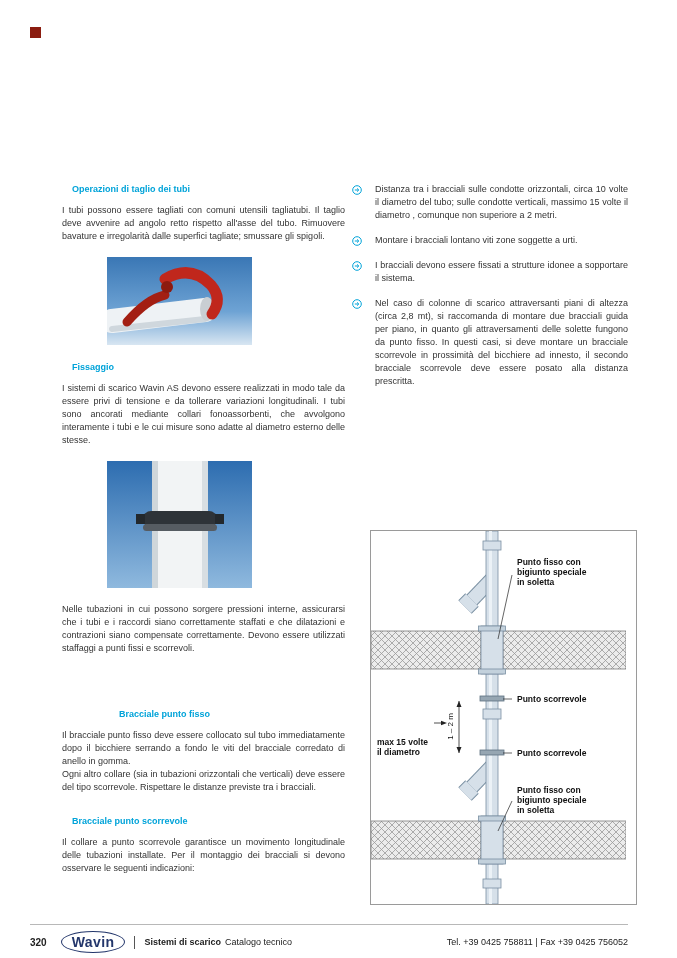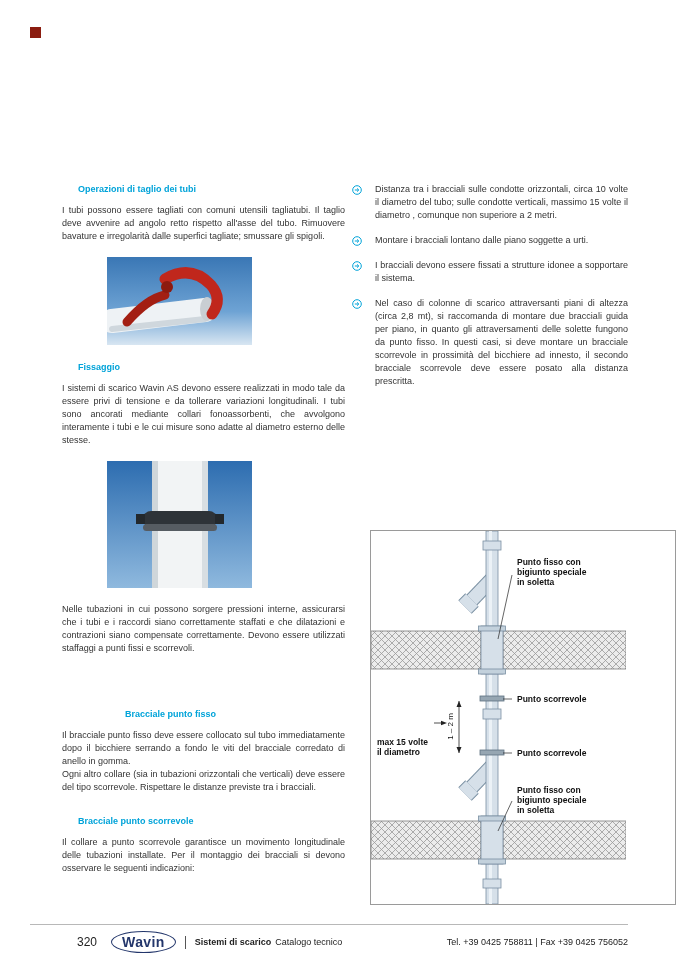--- a/index.html
+++ b/index.html
@@ -5,50 +5,50 @@
   * { margin:0; padding:0; box-sizing:border-box; }
   html,body { background:#ffffff; }
   body { font-family:"Liberation Sans", sans-serif; }
   .page { position:relative; width:677px; height:958px; background:#fff; overflow:hidden; color:#333; }
 
   .corner-mark { position:absolute; left:30px; top:27px; width:11px; height:11px; background:#8b1d10; }
 
   .col-left  { position:absolute; left:62px;  top:183px; width:283px; }
   .col-right { position:absolute; left:352px; top:183px; width:276px; }
 
-  .heading { color:#00a3d9; font-size:9px; font-weight:bold; line-height:12px; margin:0 0 9px 16px; }
+  .heading { color:#00a3d9; font-size:9px; font-weight:bold; line-height:12px; margin:0 0 9px 10px; }
   .body { font-size:9px; line-height:13px; text-align:justify; color:#333; }
   .prelines { white-space:pre-line; }
   .mb14 { margin-bottom:14px; }
   .mt53 { margin-top:53px;padding-left:47px; }
   .mt21 { margin-top:21px; }
 
   .photo { width:145px; margin-left:45px; }
   .photo svg { display:block; width:100%; height:100%; }
   .photo1 { height:88px;  margin-bottom:16px; }
   .photo2 { height:127px; margin-bottom:15px; }
 
   .bullet { display:flex; gap:13px; margin-bottom:12px; }
   .bullet .bicon { flex:0 0 auto; margin-top:2px; }
   .bullet p { flex:1; }
 
-  .diagram { position:absolute; left:370px; top:530px; width:306px; height:375px; border:1px solid #9a9a9a; background:#fff; }
+  .diagram { position:absolute; left:370px; top:530px; width:267px; height:375px; border:1px solid #9a9a9a; background:#fff; }
   .diagram > svg { position:absolute; left:0; top:0; }
   .dlabel { position:absolute; font-size:8.5px; font-weight:bold; line-height:10px; color:#111; white-space:pre-line; }
   .lbl-fixed-top    { left:146px; top:26px;  width:98px; }
   .lbl-sliding-1    { left:146px; top:163px; width:98px; }
   .lbl-sliding-2    { left:146px; top:217px; width:98px; }
   .lbl-fixed-bottom { left:146px; top:254px; width:98px; }
   .lbl-max          { left:6px;   top:186px; width:60px;margin-top:20px; }
   .dim-label { position:absolute; left:59px; top:191px; width:40px; text-align:center;
                font-size:8px; color:#111; transform:rotate(-90deg); white-space:nowrap; }
 
   .footer { position:absolute; left:30px; top:924px; width:598px; border-top:1px solid #b8b8b8;
             padding-top:6px; display:flex; align-items:center; font-size:9px; color:#222; }
-  .page-num { font-weight:normal; font-size:12px; margin-right:14px;margin-left:47px; }
+  .page-num { font-weight:bold; font-size:10px; margin-right:14px; }
   .logo { display:inline-block; border:1.5px solid #23366b; border-radius:50%; padding:2px 10px;
           font-weight:bold; font-size:14px; color:#23366b; letter-spacing:0.4px; }
   .fdiv { width:1px; height:13px; background:#555; margin:0 9px; }
   .doc-title-bold { font-weight:bold; margin-right:4px; }
   .contact { margin-left:auto; }
 </style>
 </head>
 <body>
 
 <div class="page">
@@ -118,21 +118,21 @@
         <path d="M2.8 5 H6.4 M5.1 3.4 L6.8 5 L5.1 6.6" stroke="#00a3d9" stroke-width="1" fill="none"></path>
       </svg>
       <p class="body">Distanza tra i bracciali sulle condotte orizzontali, circa 10 volte il diametro del tubo; sulle condotte verticali, massimo 15 volte il diametro , comunque non superiore a 2 metri.</p>
     </div>
 
     <div class="bullet">
       <svg class="bicon" width="10" height="10" viewBox="0 0 10 10">
         <circle cx="5" cy="5" r="4.3" fill="none" stroke="#00a3d9" stroke-width="1"></circle>
         <path d="M2.8 5 H6.4 M5.1 3.4 L6.8 5 L5.1 6.6" stroke="#00a3d9" stroke-width="1" fill="none"></path>
       </svg>
-      <p class="body">Montare i bracciali lontano dalle piano soggette a urti.</p>
+      <p class="body">Montare i bracciali lontano viti zone soggette a urti.</p>
     </div>
 
     <div class="bullet">
       <svg class="bicon" width="10" height="10" viewBox="0 0 10 10">
         <circle cx="5" cy="5" r="4.3" fill="none" stroke="#00a3d9" stroke-width="1"></circle>
         <path d="M2.8 5 H6.4 M5.1 3.4 L6.8 5 L5.1 6.6" stroke="#00a3d9" stroke-width="1" fill="none"></path>
       </svg>
       <p class="body">I bracciali devono essere fissati a strutture idonee a sopportare il sistema.</p>
     </div>
 

